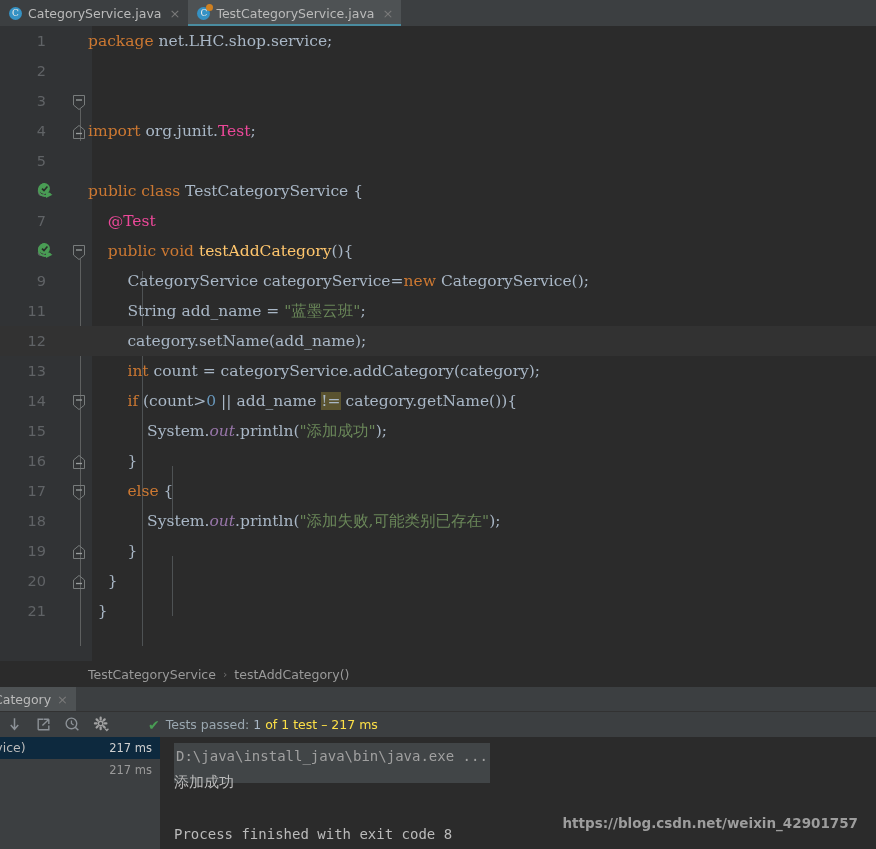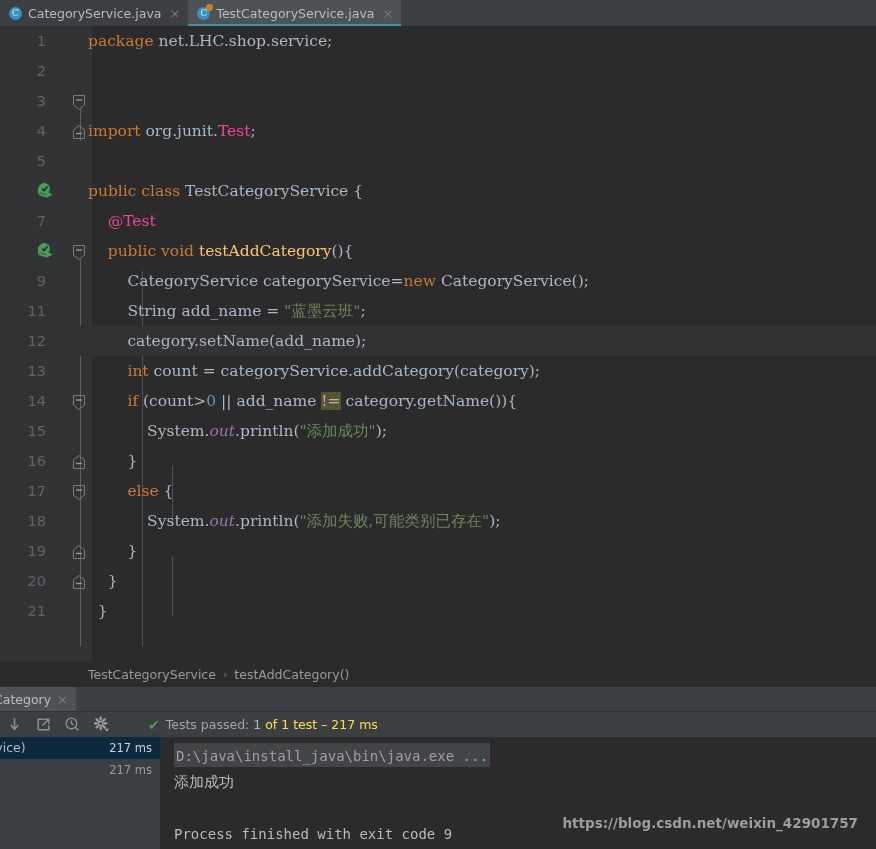--- a/index.html
+++ b/index.html
@@ -150,21 +150,21 @@
   .treetime {
     position:absolute; right:8px; font-size:11.5px; color:#9a9a9a;
   }
   .treerow.sel .treetime { color:#d0d0d0; }
 
   .console {
     flex:1 1 auto; height:112px; background:#2b2b2b;
     position:relative; overflow:hidden; padding:6px 0 0 14px;
   }
   .cline {
-    height:24px; line-height:26px; white-space:pre;
+    height:40px; line-height:26px; white-space:pre;
     font-family:"DejaVu Sans Mono","Liberation Mono",monospace;
     font-size:14px; color:#bbbbbb;
   }
   .cline.cmd {
     display:inline-block; background:#414547; color:#a0a0a0;
     padding:0 2px;
   }
   .cline.cjk { font-family:"DejaVu Sans","Liberation Sans",sans-serif; font-size:15px; }
 
   .watermark {
@@ -320,19 +320,19 @@
           </div>
           <div class="treerow">
             <span class="treelbl"></span>
             <span class="treetime">217 ms</span>
           </div>
         </div>
       <div class="console" id="console">
           <div style="height: 26px;"><span class="cline cmd">D:\java\install_java\bin\java.exe ...</span></div>
           <div style="height: 26px;"><span class="cline cjk">添加成功</span></div>
           <div style="height: 26px;"><span class="cline"></span></div>
-          <div style="height: 26px;"><span class="cline">Process finished with exit code 9</span></div>
+          <div style="height: 26px;"><span class="cline">Process finished with exit code 8</span></div>
         </div>
     </div>
   </div>
 
   <div class="watermark">https://blog.csdn.net/weixin_42901757</div>
 </div>
 
 </body></html>

